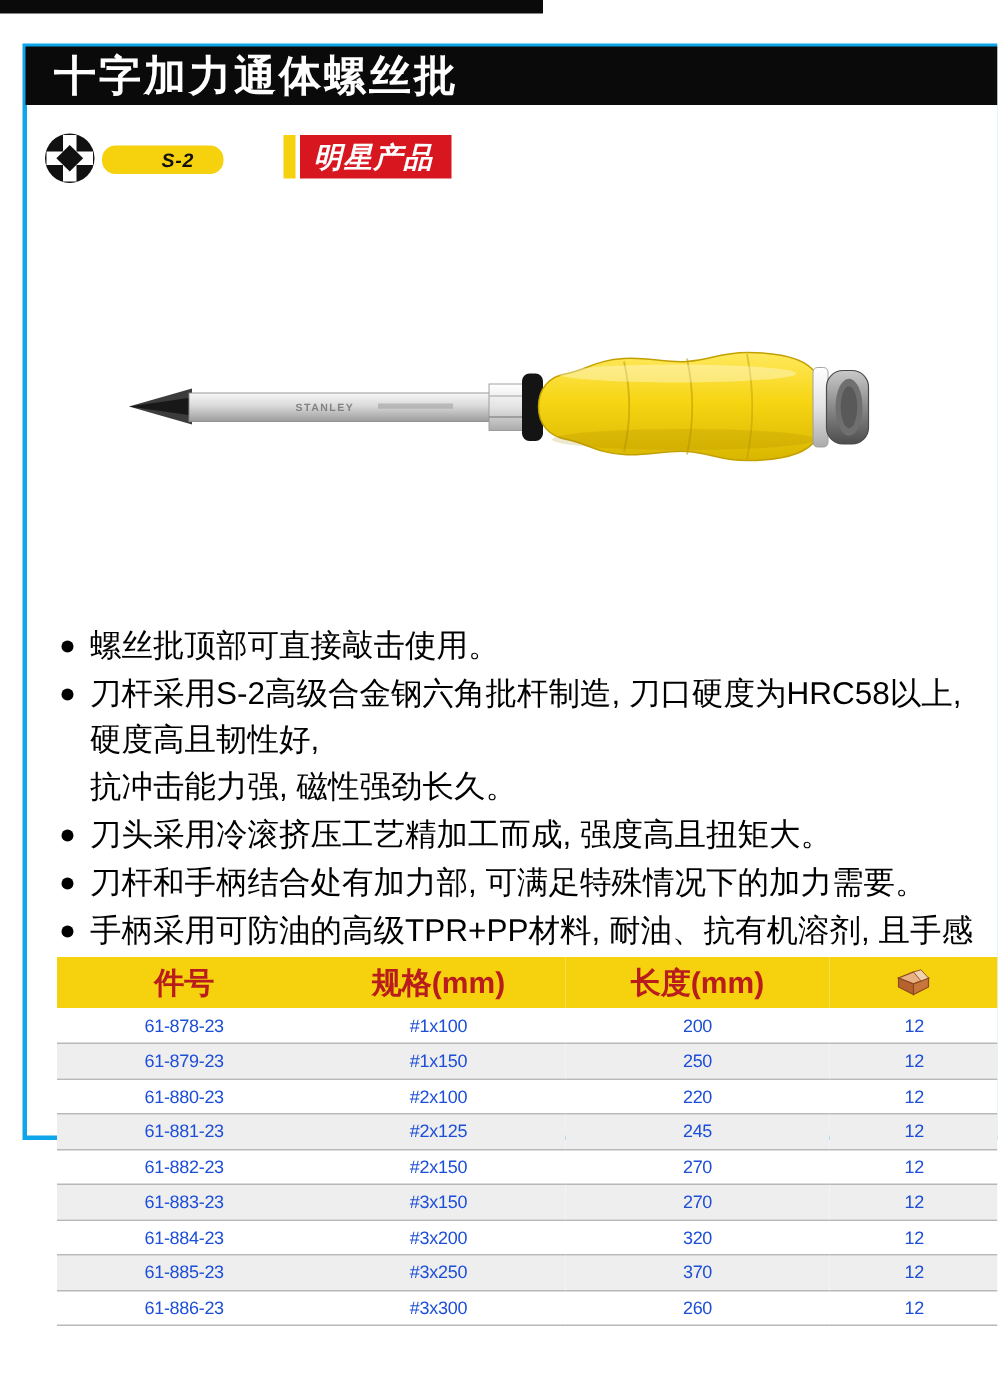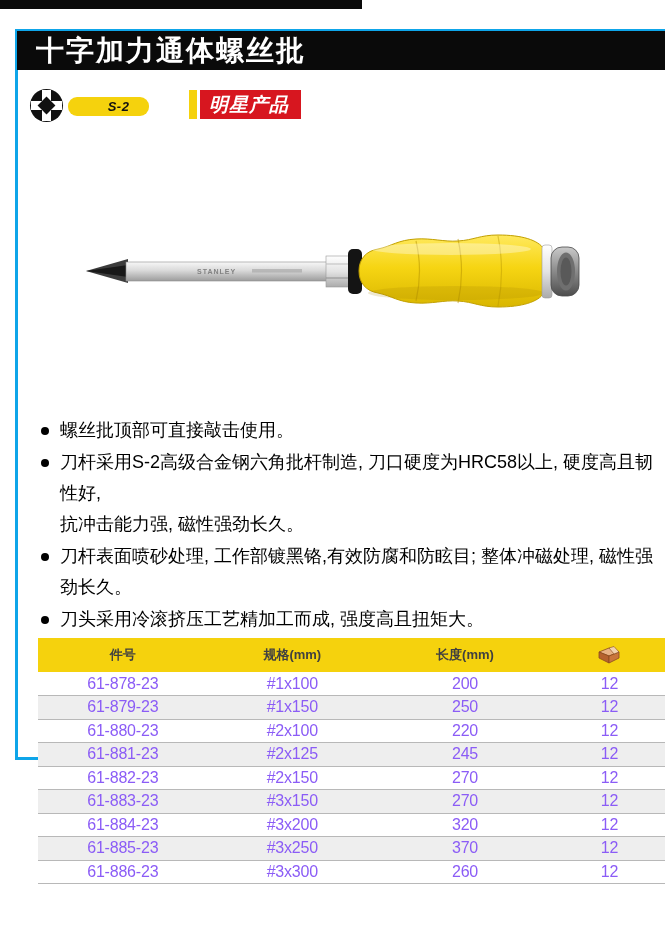--- a/index.html
+++ b/index.html
@@ -39,40 +39,40 @@
     background:var(--star-red,#d7161f); color:#fff; font-size:19px; font-weight:bold;
     font-style:italic; padding:0 12px 0 9px; display:flex; align-items:center; letter-spacing:1px;
   }
   
   .product-photo { position:absolute; left:58px; top:187px; width:510px; height:115px; }
   
   .features {
     position:absolute; left:21px; top:383px; width:616px; list-style:none;
   }
   .features li {
-    position:relative; padding-left:21px; font-size:18px; line-height:31px;
+    position:relative; padding-left:21px; font-size:21px; line-height:31px;
     color:#000; margin-bottom:1px;
   }
   .features li::before {
     content:""; position:absolute; left:2px; top:12px; width:8px; height:8px;
     border-radius:50%; background:#000;
   }
   
   .spec-table {
     position:absolute; left:20px; top:606px; width:628px;
     border-collapse:collapse; table-layout:fixed; text-align:center;
   }
   .spec-table col.c1 { width:27%; } .spec-table col.c2 { width:27%; }
   .spec-table col.c3 { width:28%; } .spec-table col.c4 { width:18%; }
   .spec-table thead th {
-    background:var(--brand-yellow,#f5d20d); height:34px; font-size:13px;
-    font-weight:bold; color:#404040; vertical-align:middle;
+    background:var(--brand-yellow,#f5d20d); height:34px; font-size:20px;
+    font-weight:bold; color:#b91c1c; vertical-align:middle;
   }
   .spec-table tbody td {
-    height:23.5px; font-size:16px; color:#8b5cf6; letter-spacing:-0.2px;
+    height:23.5px; font-size:12px; color:#1d4ed8; letter-spacing:-0.2px;
     border-bottom:1.5px solid #b8b8b8; vertical-align:middle;text-align:center;
   }
   .spec-table tbody tr:nth-child(even) { background:#eeeeee; }
   .spec-table tbody tr:nth-child(odd) { background:#ffffff; }
   .carton-icon-svg { display:block; margin:0 auto; }
 </style>
 </head>
 <body>
 
 <div class="page">
@@ -159,23 +159,20 @@
       <ellipse cx="490" cy="52.5" rx="5.5" ry="14" fill="#595959"></ellipse>
     </svg>
 
     <ul class="features">
         <li>
           <div>螺丝批顶部可直接敲击使用。</div>
         </li>
         <li>
           <div>刀杆采用S-2高级合金钢六角批杆制造, 刀口硬度为HRC58以上, 硬度高且韧性好,</div>
           <div>抗冲击能力强, 磁性强劲长久。</div>
-        </li>
-        <li>
-          <div>刀杆表面喷砂处理, 工作部镀黑铬,有效防腐和防眩目; 整体冲磁处理, 磁性强劲长久。</div>
         </li>
         <li>
           <div>刀头采用冷滚挤压工艺精加工而成, 强度高且扭矩大。</div>
         </li>
         <li>
           <div>刀杆和手柄结合处有加力部, 可满足特殊情况下的加力需要。</div>
         </li>
         <li>
           <div>手柄采用可防油的高级TPR+PP材料, 耐油、抗有机溶剂, 且手感舒适。</div>
         </li>

